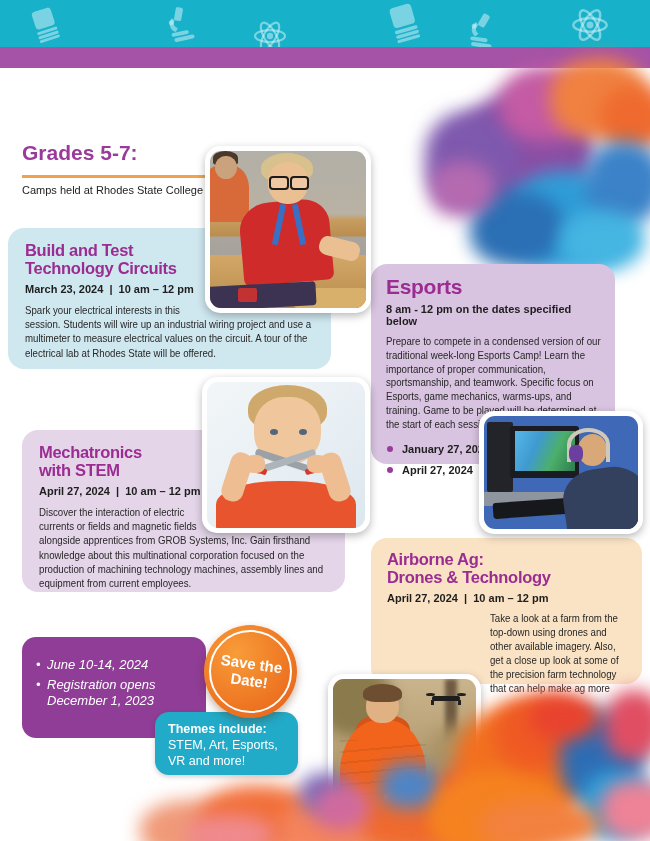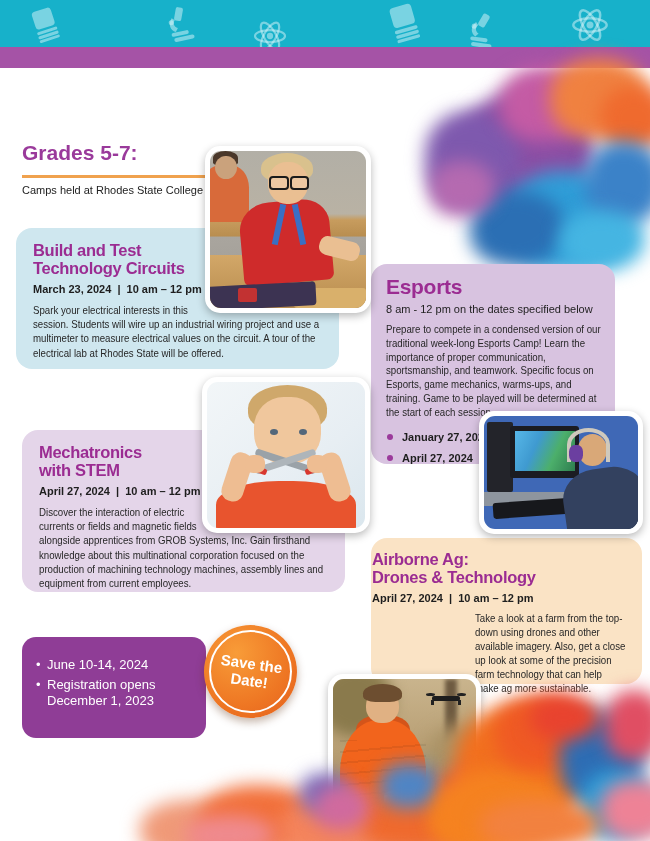--- a/index.html
+++ b/index.html
@@ -18,37 +18,37 @@
   .grades{position:absolute;left:22px;top:141px;margin:0;font-size:21px;font-weight:bold;color:#9a3a9b;}
   .rule{position:absolute;left:22px;top:175px;width:185px;height:2.5px;background:#f0a24e;}
   .location{position:absolute;left:22px;top:184px;font-size:11px;color:#222;}
 
   
   .card{position:absolute;border-radius:16px;}
   .card h3{margin:0;font-size:16.5px;line-height:18px;font-weight:bold;color:#9b2c92;letter-spacing:-.3px;}
   .card .date{margin-top:6px;font-size:11px;font-weight:bold;color:#1e1e1e;white-space:pre-wrap;}
   .card .body{margin-top:8px;font-size:11px;line-height:14.2px;color:#272727;
               transform:scaleX(.88);transform-origin:0 0;width:113.6%;}
-  .card-build{left:16px;top:228px;width:323px;height:141px;background:#cfe7ef;padding:0;}
+  .card-build{left:8px;top:228px;width:323px;height:141px;background:#cfe7ef;padding:0;}
   .card-inner{padding:13px 14px 0 17px;}
   .sp{display:block;}
   .sp-build{float:right;width:145px;height:13px;}
   .sp-mech{float:right;width:148px;height:28px;}
   .sp-air{float:left;width:117px;height:34px;margin-top:43px;}
   .card-esports{left:371px;top:264px;width:244px;height:200px;background:#d8c3e0;}
   .card-esports .card-inner{padding:11px 12px 0 15px;}
   .card-esports h3{font-size:21px;line-height:24px;}
-  .esub{margin-top:4px;font-size:11px;font-weight:normal;color:#1e1e1e;}
+  .esub{margin-top:4px;font-size:11px;font-weight:bold;color:#1e1e1e;}
   .card-esports .body{margin-top:8px;line-height:13.8px;}
   .eblist{list-style:none;margin:7px 0 0;padding:0;}
   .eblist li{position:relative;padding-left:16px;margin-bottom:9px;font-size:11px;font-weight:bold;color:#1e1e1e;}
   .eblist li::before{content:"";position:absolute;left:1px;top:3px;width:6px;height:6px;border-radius:50%;background:#9b3a9b;}
   .card-mech{left:22px;top:430px;width:323px;height:162px;background:#e4d5e9;}
   .card-air{left:371px;top:538px;width:271px;height:146px;background:#fae3c5;}
-  .card-air .card-inner{padding:12px 14px 0 1px;}
+  .card-air .card-inner{padding:12px 14px 0 16px;}
   .card-air .body{margin-top:7px;line-height:14px;}
 
   
   .photo{position:absolute;background:#fff;border-radius:15px;padding:5px;
          box-shadow:0 3px 8px rgba(0,0,0,.28);}
   .ph{position:relative;width:100%;height:100%;border-radius:11px;overflow:hidden;}
   .ph *{position:absolute;}
 
   
   .p1{left:205px;top:146px;width:156px;height:157px;}
@@ -129,21 +129,21 @@
   .ink-tr{left:410px;top:66px;width:240px;height:205px;}
   .ink-br{left:440px;top:660px;width:210px;height:181px;}
   .ink-bc{left:130px;top:755px;width:360px;height:86px;}
 
   
   .summer{position:absolute;left:22px;top:637px;width:184px;height:101px;background:#8f3d96;
           border-radius:14px;color:#fff;}
   .summer-inner{padding:12px 14px 0 14px;}
   .summer h3{margin:0;font-size:21px;font-weight:bold;color:#fff;letter-spacing:-.3px;}
   .sblist{list-style:none;margin:8px 0 0;padding:0;}
-  .sblist li{position:relative;padding-left:11px;font-size:13px;line-height:16.5px;margin-bottom:3px;}
+  .sblist li{position:relative;padding-left:11px;font-size:13px;line-height:16.5px;margin-bottom:3px;font-style:italic;}
   .sblist li::before{content:"\2022";position:absolute;left:0;top:0;}
   .badge{position:absolute;left:204px;top:625px;width:93px;height:93px;border-radius:50%;
          background:radial-gradient(circle at 35% 30%,#f89c38,#ee7623 60%,#e35f1d 100%);
          box-shadow:0 4px 9px rgba(90,40,10,.35);}
   .badge-ring{position:absolute;inset:5px;border:2.5px solid #fff;border-radius:50%;}
   .badge-txt{position:absolute;inset:0;display:flex;flex-direction:column;align-items:center;
              justify-content:center;transform:rotate(8deg);color:#fff;font-weight:bold;
              font-size:15px;line-height:17px;text-align:center;}
   .themes{position:absolute;left:155px;top:712px;width:143px;height:63px;background:#21abc9;
           border-radius:14px;color:#fff;box-shadow:0 2px 5px rgba(0,0,0,.18);}
@@ -385,20 +385,26 @@
 
   <div class="summer">
     <div class="summer-inner">
       <ul class="sblist">
         <li><span>June 10-14, 2024</span></li>
         <li><span>Registration opens December 1, 2023</span></li>
       </ul>
     </div>
   </div>
 
+  <div class="themes">
+    <div class="themes-inner">
+      <span class="themes-title">Themes include:</span>
+      <span>STEM, Art, Esports, VR and more!</span>
+    </div>
+  </div>
 
   <div class="badge">
     <div class="badge-ring"></div>
     <div class="badge-txt">
       <span>Save the</span>
       <span>Date!</span>
     </div>
   </div>
 
 </div>

